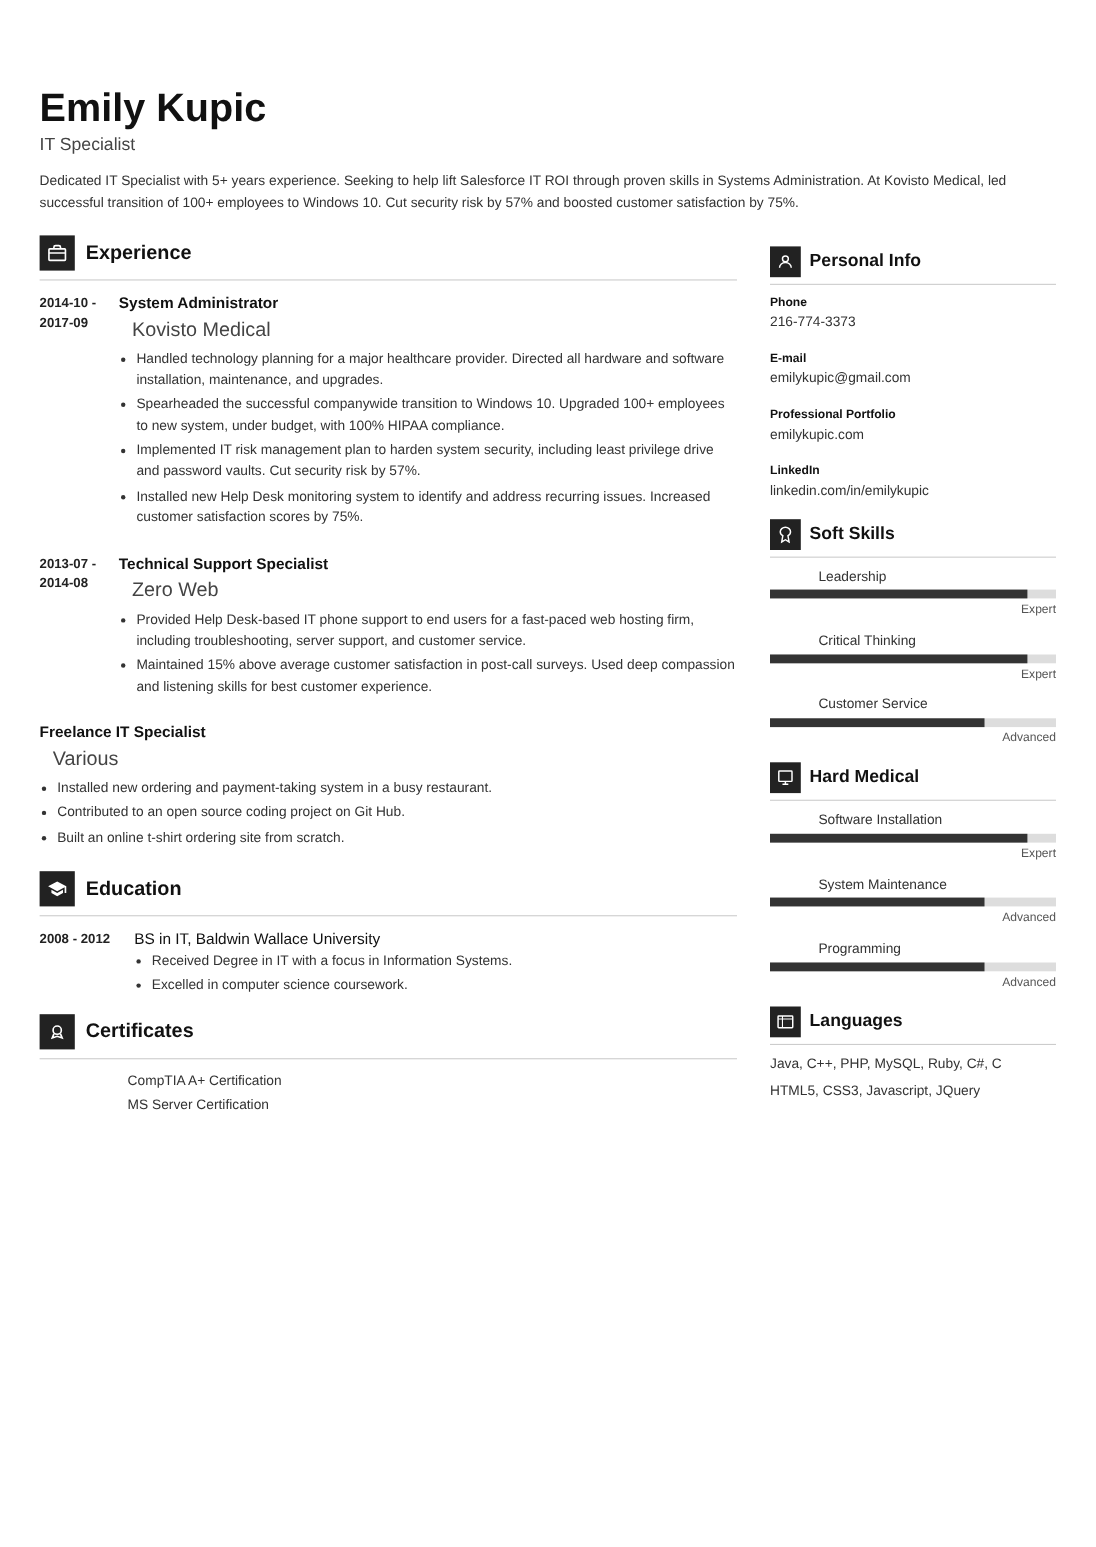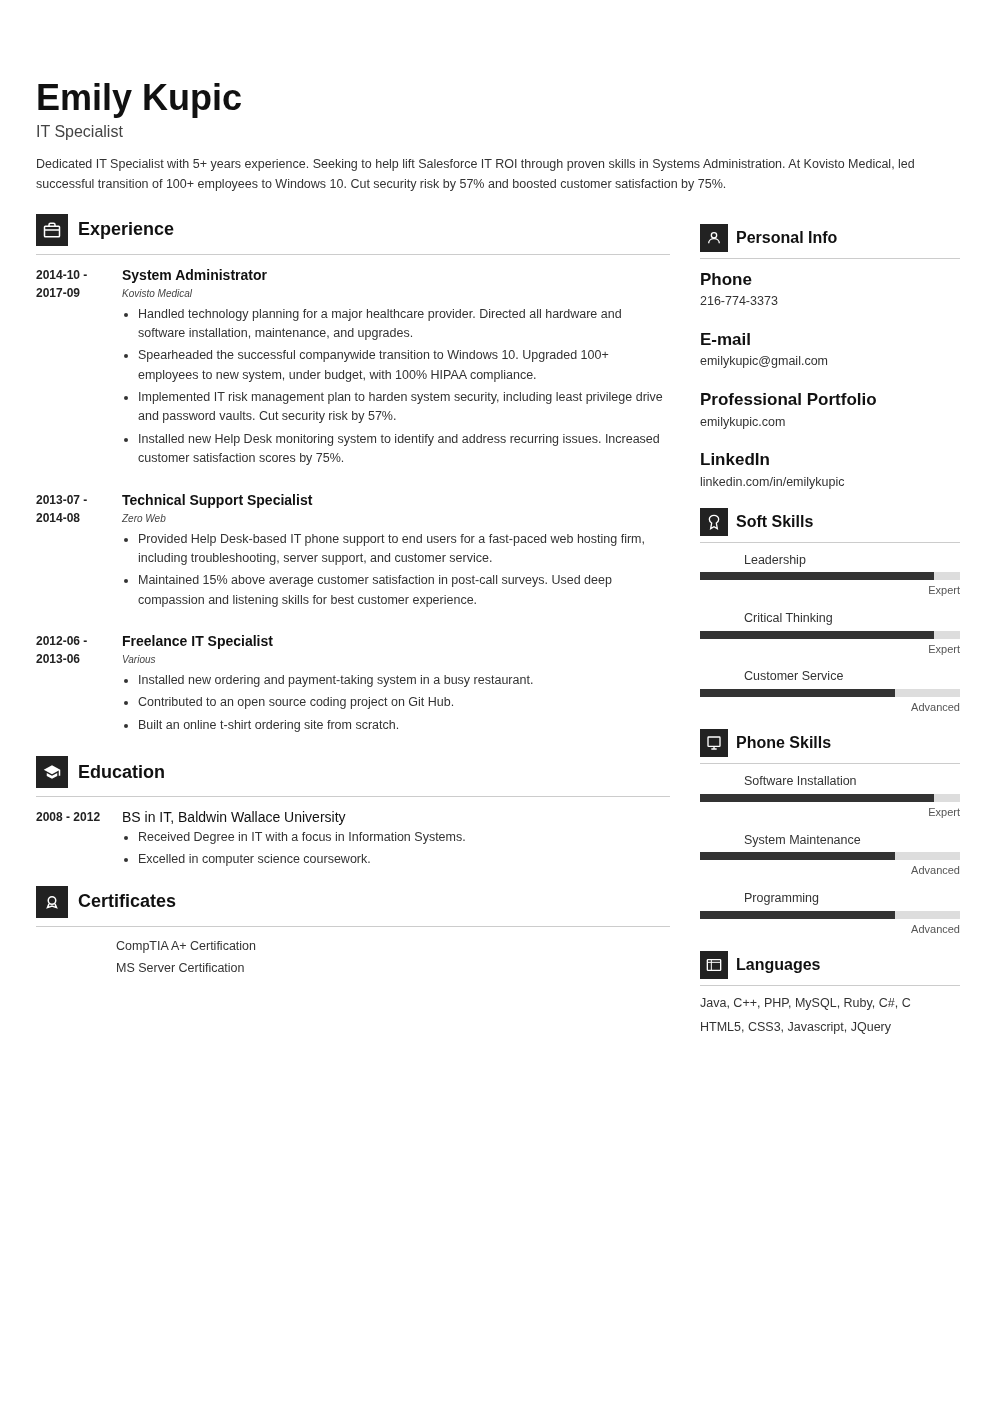--- a/index.html
+++ b/index.html
@@ -40,42 +40,42 @@
       width: 32px; height: 32px;
       background: #222;
       display: flex; align-items: center; justify-content: center;
       flex-shrink: 0;
     }
     .section-header .icon-box svg { fill: #fff; }
     .section-header h2 { font-size: 18px; font-weight: 800; color: #111; }
     .section-divider { border: none; border-top: 1.5px solid #ccc; margin-bottom: 10px; }
 
     
-    .exp-entry { display: flex; gap: 14px; margin-bottom: 18px; }
+    .exp-entry { display: flex; margin-bottom: 18px; }
     .exp-date { min-width: 72px; font-size: 12px; font-weight: 700; color: #222; padding-top: 1px; }
     .exp-content { flex: 1; }
     .exp-content .job-title { font-size: 14px; font-weight: 700; color: #111; }
-    .exp-content .company { font-style: italic; font-size: 10px; color: #444; margin-bottom: 4px; }
+    .exp-content .company { font-size: 18px; color: #444; margin-bottom: 4px; margin-left: 12px; }
     .exp-content ul { padding-left: 16px; }
     .exp-content ul li { font-size: 12.5px; color: #333; margin-bottom: 3px; line-height: 1.55; }
 
     
     .edu-entry { display: flex; gap: 14px; margin-bottom: 14px; }
     .edu-date { min-width: 72px; font-size: 12px; font-weight: 700; color: #222; padding-top: 1px; }
     .edu-content .edu-title { font-size: 14px; font-weight: 400; color: #111; }
     .edu-content ul { padding-left: 16px; }
     .edu-content ul li { font-size: 12.5px; color: #333; margin-bottom: 3px; }
 
     
     .cert-list { padding-left: 80px; }
     .cert-list p { font-size: 12.5px; color: #333; margin-bottom: 4px; }
 
     
     .personal-info-block { margin-bottom: 16px; }
-    .pi-label { font-weight: 700; font-size: 17px; color: #111; }
+    .pi-label { font-weight: 700; font-size: 11px; color: #111; }
     .pi-value { font-size: 12.5px; color: #333; }
 
     
     .skill-item { margin-bottom: 10px; }
     .skill-name { font-size: 12.5px; color: #333; margin-bottom: 3px; margin-left: 44px; }
     .skill-bar-bg { height: 8px; background: #ddd; border-radius: 0; width: 100%; }
     .skill-bar-fill { height: 8px; background: #333; }
 
     .skill-level { font-size: 11px; color: #555; text-align: right; margin-top: 2px; }
 
@@ -141,21 +141,20 @@
       <div class="exp-content">
         <div class="job-title">Technical Support Specialist</div>
         <div class="company">Zero Web</div>
         <ul>
               <li>Provided Help Desk-based IT phone support to end users for a fast-paced web hosting firm, including troubleshooting, server support, and customer service.</li>
               <li>Maintained 15% above average customer satisfaction in post-call surveys. Used deep compassion and listening skills for best customer experience.</li>
             </ul>
       </div>
     </div>
         <div class="exp-entry">
-      <div class="exp-date">2012-06 -<br>2013-06</div>
       <div class="exp-content">
         <div class="job-title">Freelance IT Specialist</div>
         <div class="company">Various</div>
         <ul>
               <li>Installed new ordering and payment-taking system in a busy restaurant.</li>
               <li>Contributed to an open source coding project on Git Hub.</li>
               <li>Built an online t-shirt ordering site from scratch.</li>
             </ul>
       </div>
     </div>
@@ -266,21 +265,21 @@
     </div>
       </div>
 
     <div class="right-section-header">
       <div class="icon-box">
         <svg width="16" height="16" viewBox="0 0 24 24">
             <rect x="3" y="3" width="18" height="14" rx="1" stroke="#fff" stroke-width="2" fill="none"></rect>
             <path d="M8 21h8M12 17v4" stroke="#fff" stroke-width="2"></path>
           </svg>
       </div>
-      <h3>Phone Skills</h3>
+      <h3>Hard Medical</h3>
     </div>
     <hr class="right-divider">
     <div id="hard-skills-list">
         <div class="skill-item">
       <div class="skill-name">Software Installation</div>
       <div class="skill-bar-bg">
         <div class="skill-bar-fill" style="width:90%"></div>
       </div>
       <div class="skill-level">Expert</div>
     </div>

